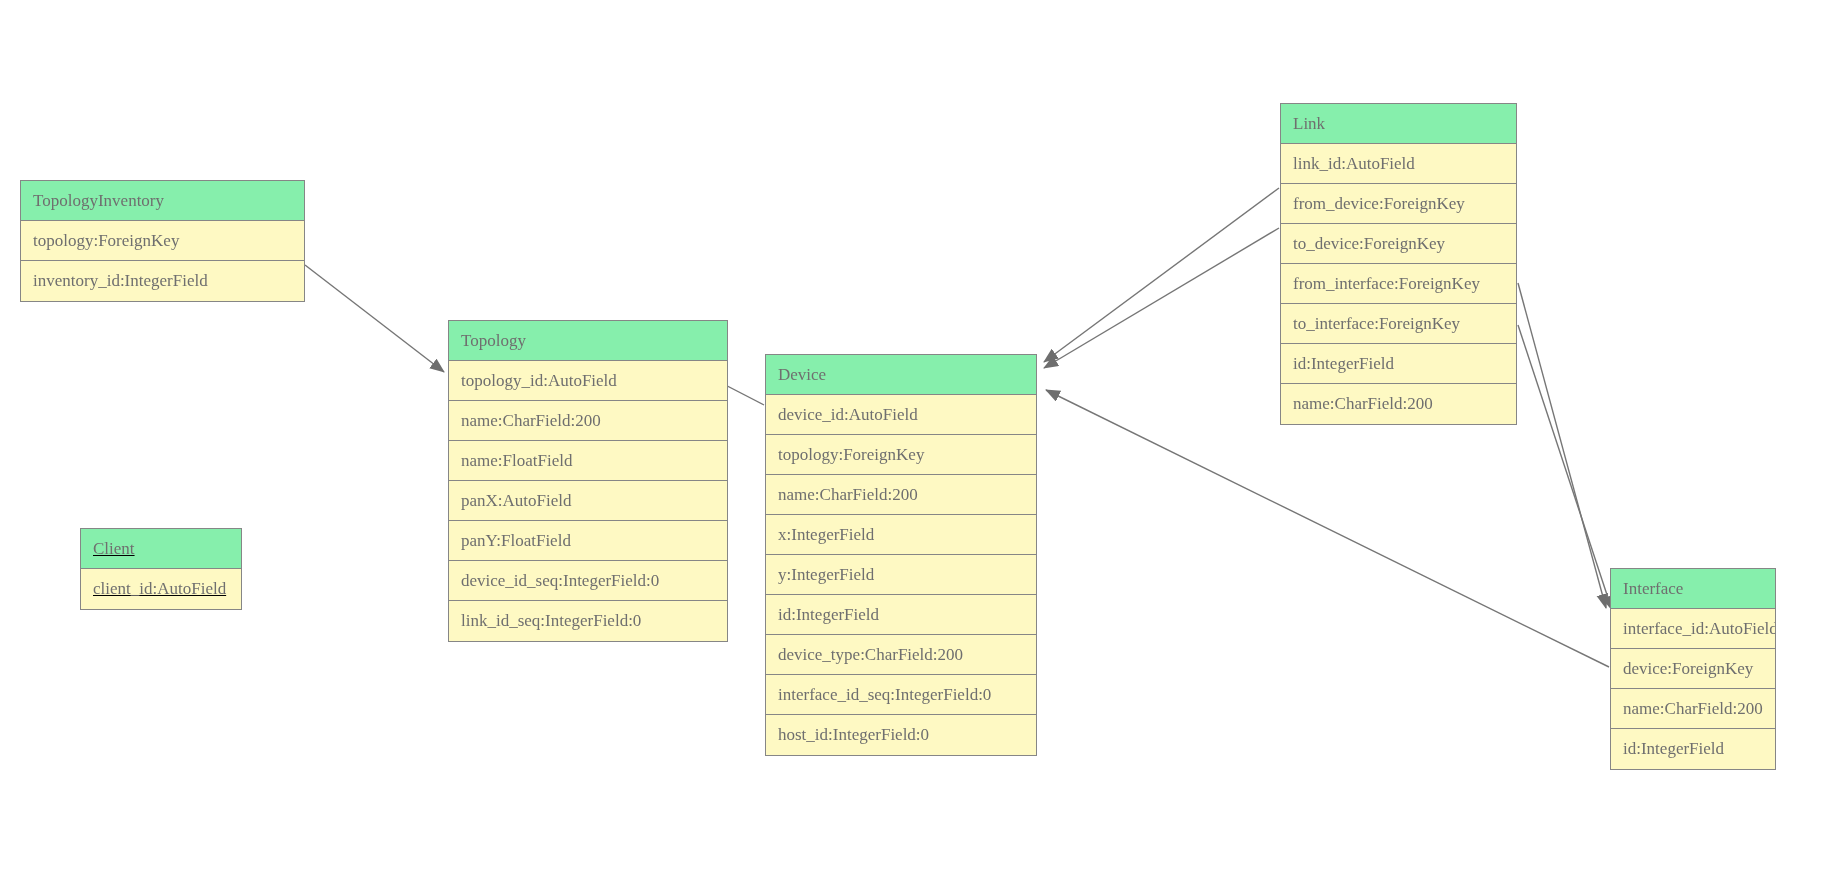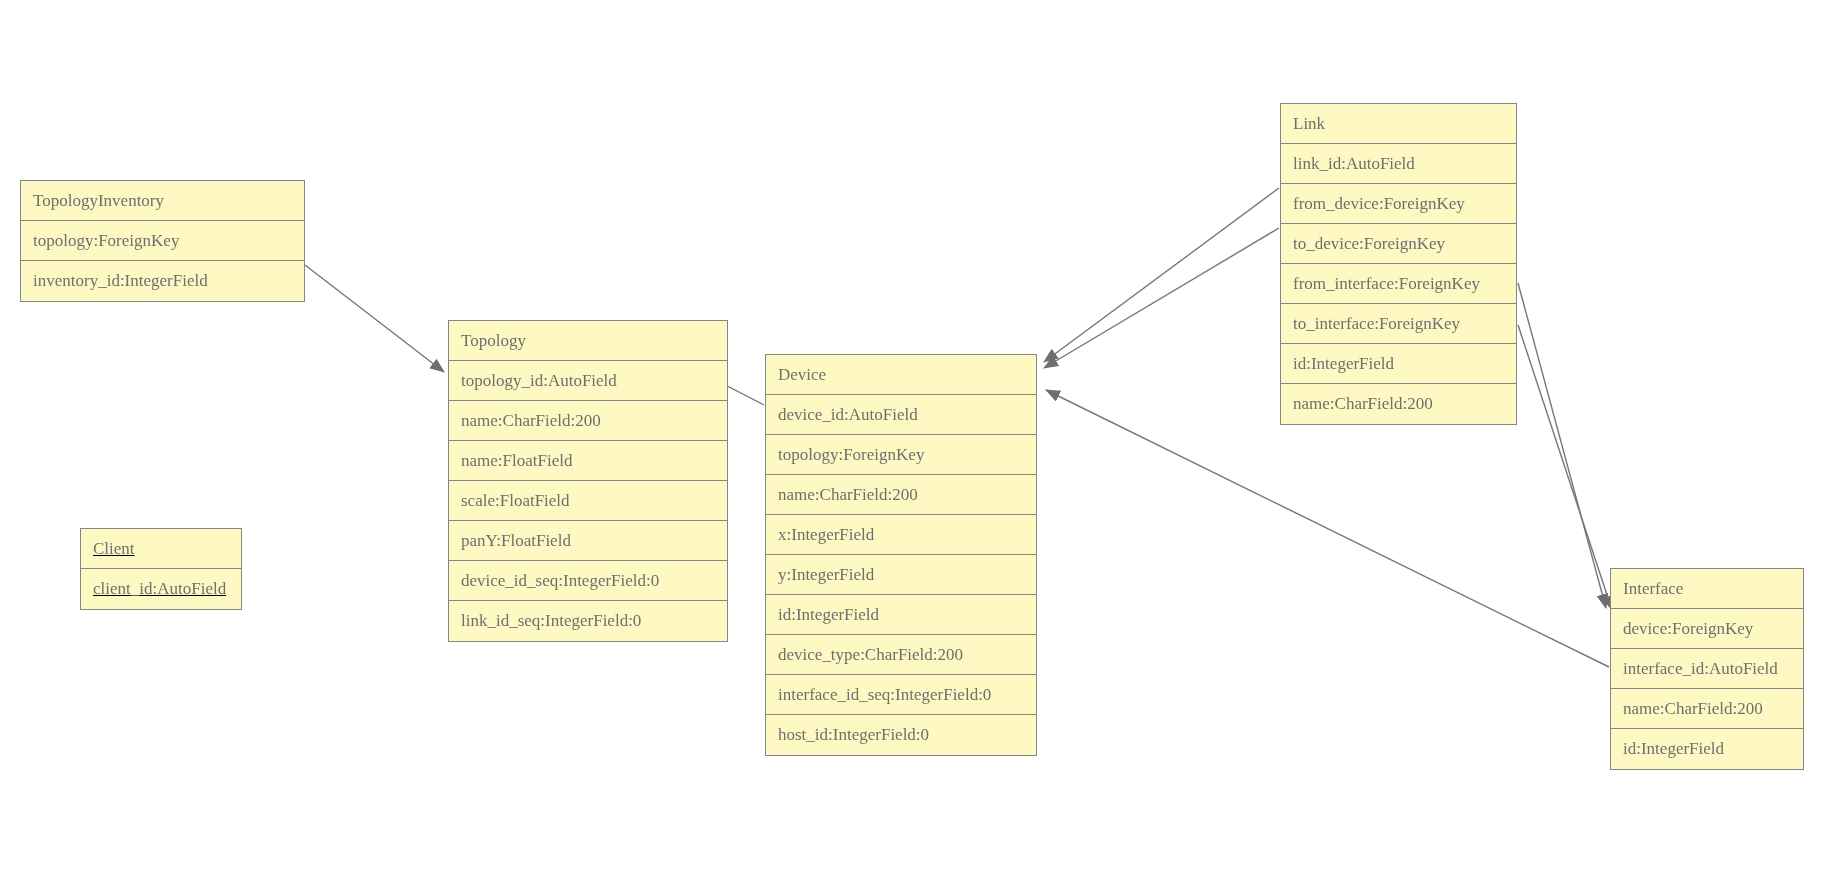--- a/index.html
+++ b/index.html
@@ -28,21 +28,21 @@
     position: absolute;
     box-sizing: border-box;
     border: 1px solid #868686;
     background: #ffffff;
     z-index: 2;
   }
   .entity-title {
     box-sizing: border-box;
     height: 40px;
     line-height: 40px;
-    background: #fef9c3;
+    background: #86efac;
     border-bottom: 1px solid #868686;
     color: #6f6f6f;
     font-size: 17px;
     padding: 0 0 0 12px;
     white-space: nowrap;
     overflow: hidden;
   }
   .entity-rows {
     display: block;
   }
@@ -110,21 +110,21 @@
           <div class="entity-row">topology:ForeignKey</div>
           <div class="entity-row">inventory_id:IntegerField</div>
         </div>
       </div>
       <div class="entity" style="left: 448px; top: 320px; width: 280px;">
         <div class="entity-title">Topology</div>
         <div class="entity-rows">
           <div class="entity-row">topology_id:AutoField</div>
           <div class="entity-row">name:CharField:200</div>
           <div class="entity-row">name:FloatField</div>
-          <div class="entity-row">scale:FloatField</div>
+          <div class="entity-row">panX:AutoField</div>
           <div class="entity-row">panY:FloatField</div>
           <div class="entity-row">device_id_seq:IntegerField:0</div>
           <div class="entity-row">link_id_seq:IntegerField:0</div>
         </div>
       </div>
       <div class="entity" style="left: 765px; top: 317px; width: 272px; margin-top: 37px;">
         <div class="entity-title">Device</div>
         <div class="entity-rows">
           <div class="entity-row">device_id:AutoField</div>
           <div class="entity-row">topology:ForeignKey</div>
@@ -142,25 +142,25 @@
         <div class="entity-rows">
           <div class="entity-row">link_id:AutoField</div>
           <div class="entity-row">from_device:ForeignKey</div>
           <div class="entity-row">to_device:ForeignKey</div>
           <div class="entity-row">from_interface:ForeignKey</div>
           <div class="entity-row">to_interface:ForeignKey</div>
           <div class="entity-row">id:IntegerField</div>
           <div class="entity-row">name:CharField:200</div>
         </div>
       </div>
-      <div class="entity" style="left: 1610px; top: 568px; width: 194px;">
+      <div class="entity" style="left: 1610px; top: 568px; width: 166px;">
         <div class="entity-title">Interface</div>
         <div class="entity-rows">
+          <div class="entity-row">interface_id:AutoField</div>
           <div class="entity-row">device:ForeignKey</div>
-          <div class="entity-row">interface_id:AutoField</div>
           <div class="entity-row">name:CharField:200</div>
           <div class="entity-row">id:IntegerField</div>
         </div>
       </div>
       <div class="entity" style="left: 80px; top: 528px; width: 162px; text-decoration: underline;">
         <div class="entity-title">Client</div>
         <div class="entity-rows">
           <div class="entity-row">client_id:AutoField</div>
         </div>
       </div>

